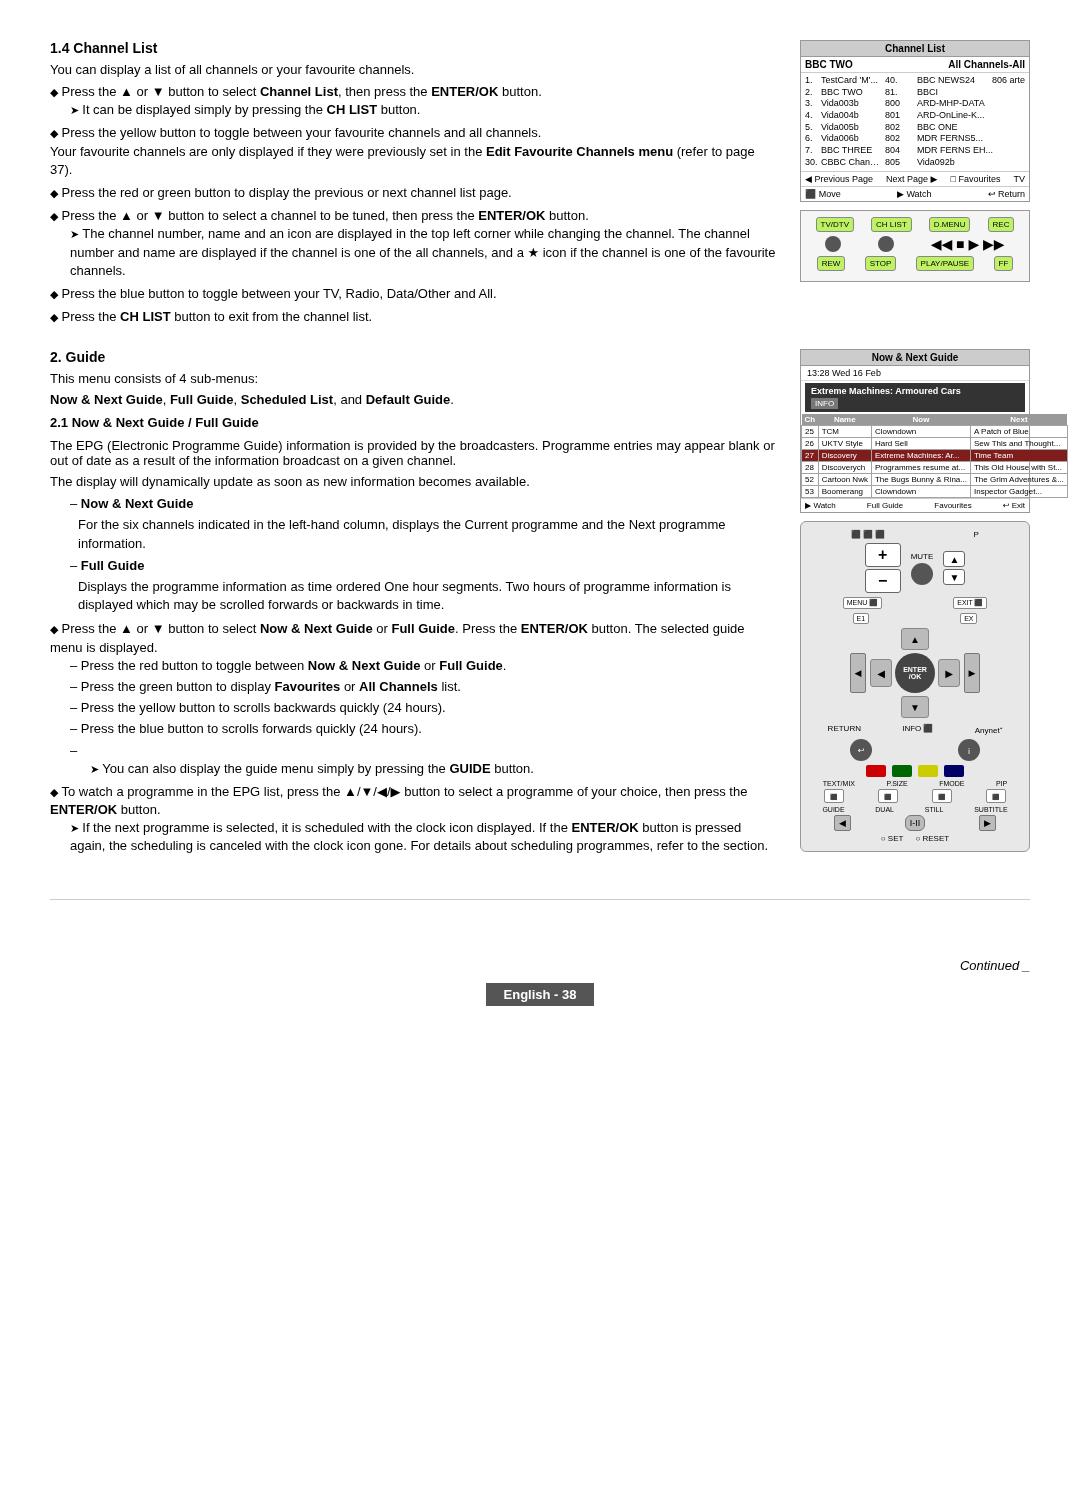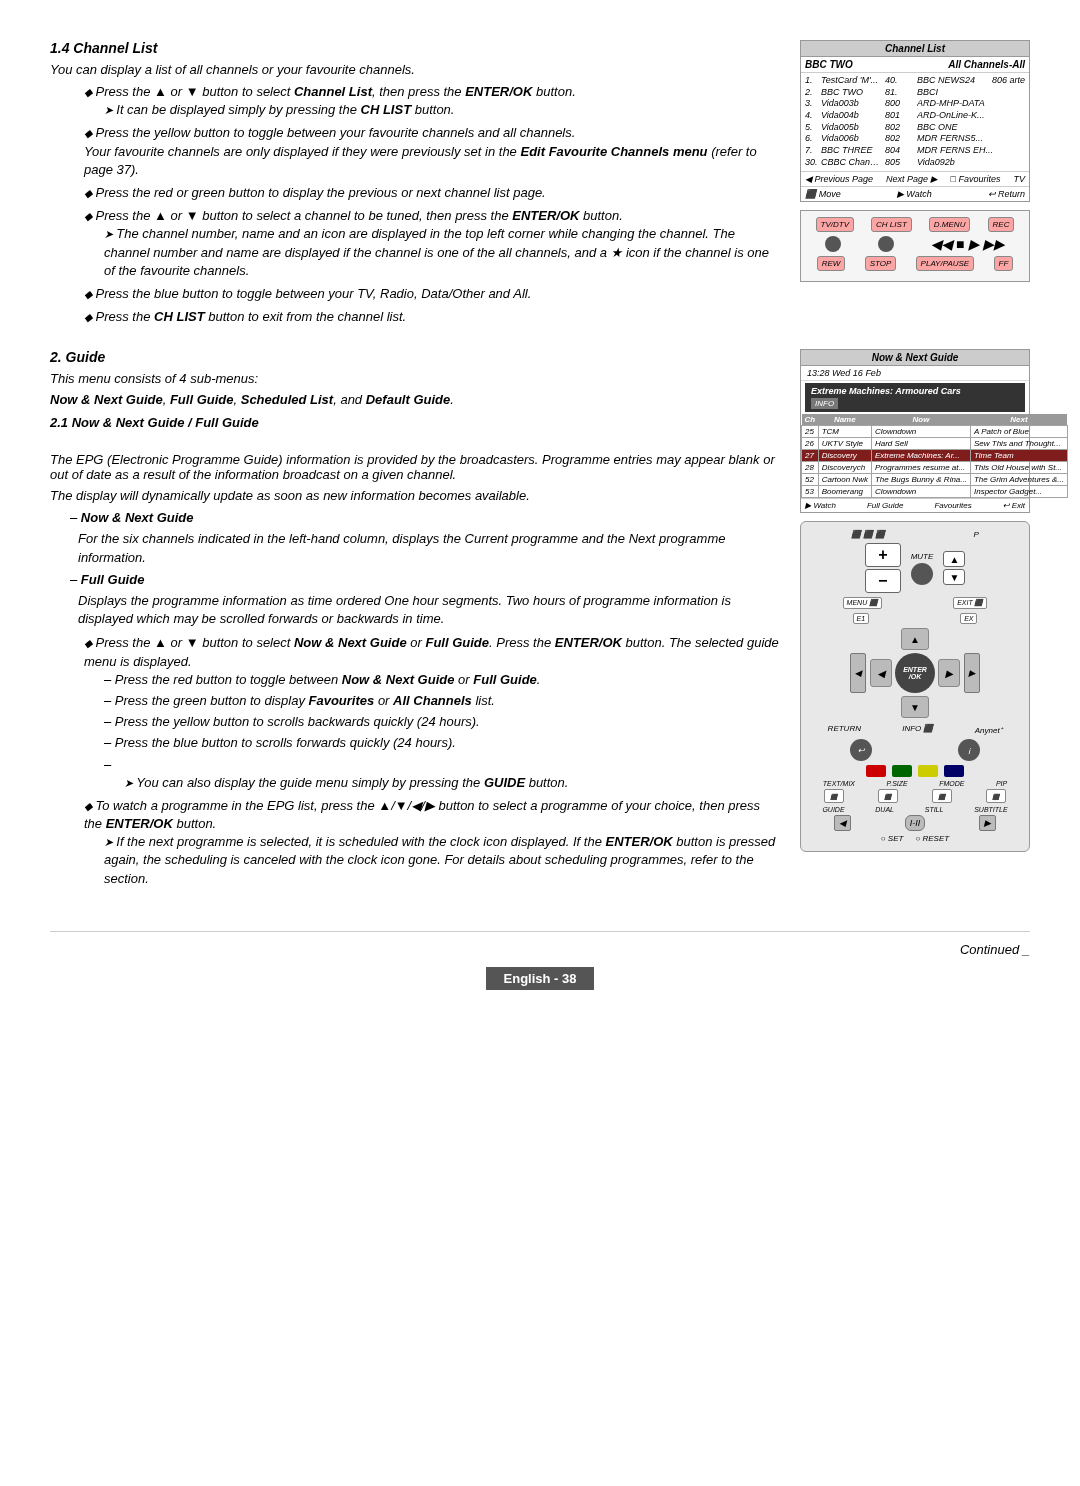--- a/index.html
+++ b/index.html
@@ -23,21 +23,20 @@
     .section-header {
       font-weight: bold;
       font-size: 14px;
       margin-bottom: 6px;
     }
 
     .section-wrapper {
       display: flex;
       gap: 20px;
       margin-bottom: 18px;
-      font-style: italic;
     }
 
     .section-text {
       flex: 1;
     }
 
     .section-images {
       display: flex;
       flex-direction: column;
       gap: 8px;
@@ -45,21 +44,20 @@
     }
 
     .intro-text {
       margin-bottom: 6px;
       font-size: 13px;
     }
 
     .bullet-list {
       list-style: none;
       padding: 0;
-      margin-left: 34px;
     }
 
     .bullet-list li {
       margin-bottom: 5px;
       padding-left: 0;
       font-size: 13px;
       line-height: 1.4;
     }
 
     .bullet-diamond::before {
@@ -149,21 +147,21 @@
       font-size: 9px;
     }
 
     .remote-top-row {
       display: flex;
       justify-content: space-around;
       margin-bottom: 4px;
     }
 
     .remote-btn {
-      background: #fca5a5;
+      background: #bef264;
       border: 1px solid #888;
       border-radius: 3px;
       padding: 2px 4px;
       font-size: 8px;
       text-align: center;
     }
 
     
     .guide-box {
       border: 1px solid #999;
@@ -282,35 +280,36 @@
       align-items: center;
       margin-top: 20px;
       padding-top: 10px;
       border-top: 1px solid #ccc;
     }
 
     .continued-text {
       font-style: italic;
       font-size: 13px;
       text-align: right;
+      margin-top: 48px;
     }
 
     .english-badge {
       background: #555;
       color: #fff;
       padding: 4px 18px;
       font-size: 13px;
       font-weight: bold;
     }
 
     .subsection-header {
       font-weight: bold;
       font-size: 13px;
       margin-top: 8px;
-      margin-bottom: 22px;
+      margin-bottom: 8px;
     }
   </style>
 </head>
 <body>
 
 <div class="page-content">
 
   <div class="section-wrapper">
     <div class="section-text">
       <div class="section-header">1.4  Channel List</div>

